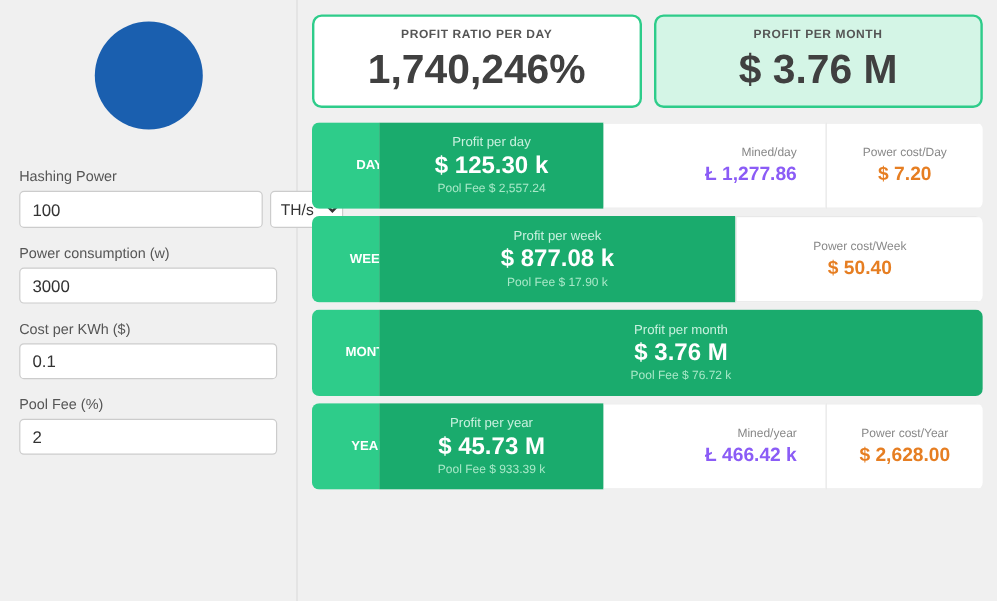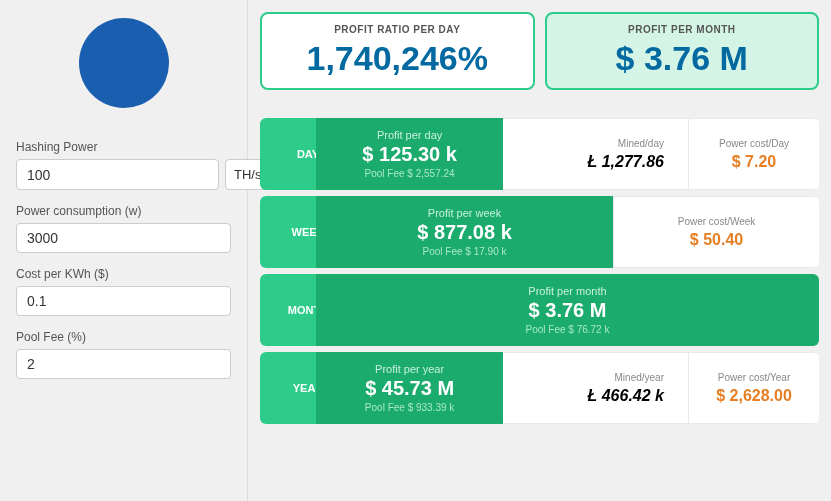--- a/index.html
+++ b/index.html
@@ -97,21 +97,21 @@
       flex: 1;
       display: flex;
       flex-direction: column;
       padding: 12px 12px 12px 12px;
       gap: 8px;
     }
     
     .top-metrics {
       display: flex;
       gap: 10px;
-      margin-bottom: 20px;
+      margin-bottom: 4px;
     }
     .metric-box {
       flex: 1;
       border: 2px solid #2ecc8a;
       border-radius: 8px;
       padding: 10px 14px;
       text-align: center;
       background: white;
     }
     .metric-box.highlighted {
@@ -121,21 +121,21 @@
       font-size: 10px;
       font-weight: bold;
       color: #555;
       letter-spacing: 0.5px;
       text-transform: uppercase;
       margin-bottom: 4px;
     }
     .metric-box-value {
       font-size: 34px;
       font-weight: bold;
-      color: #0369a1;
+      color: #404040;
     }
     
     .data-rows {
       display: flex;
       flex-direction: column;
       gap: 6px;
       flex: 1;
     }
     .data-row {
       display: flex;
@@ -192,22 +192,21 @@
       border-bottom: 1px solid #e8e8e8;
     }
     .mined-label {
       font-size: 10px;
       color: #888;
       margin-bottom: 4px;
     }
     .mined-value {
       font-size: 16px;
       font-weight: bold;
-      color: #000000;
-      font-style: italic;
+      color: #8b5cf6;
     }
     .row-power-cell {
       flex: 1.5;
       background: white;
       display: flex;
       flex-direction: column;
       align-items: center;
       justify-content: center;
       padding: 6px 8px;
       border-top: 1px solid #e8e8e8;

